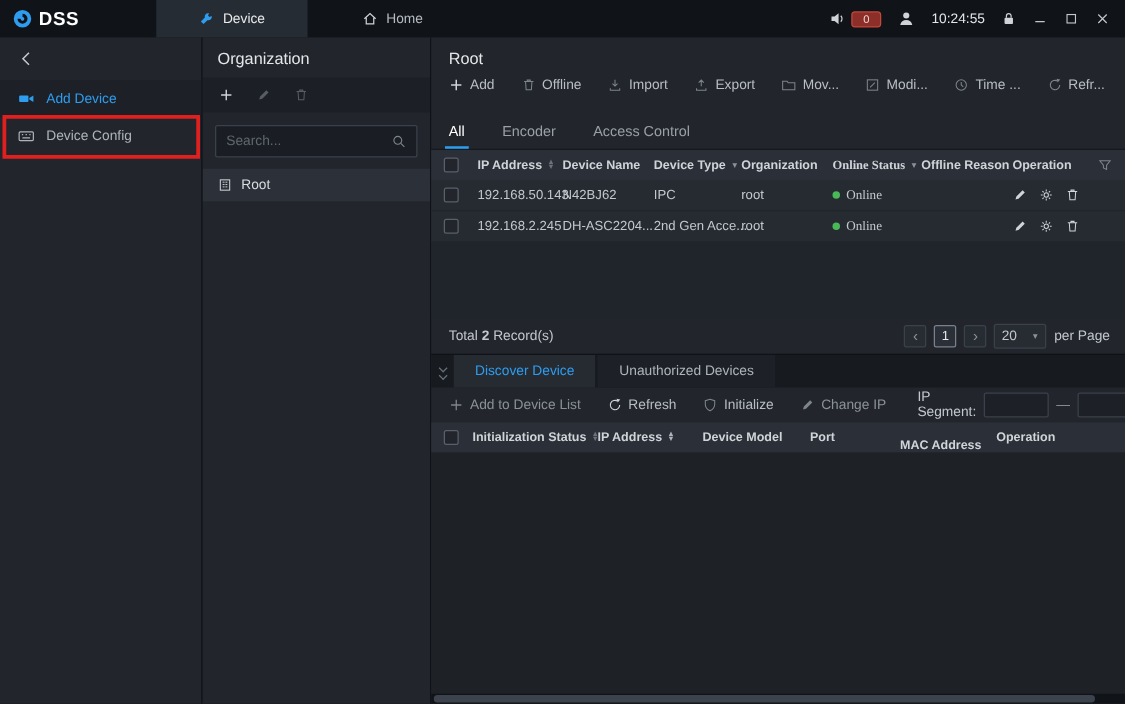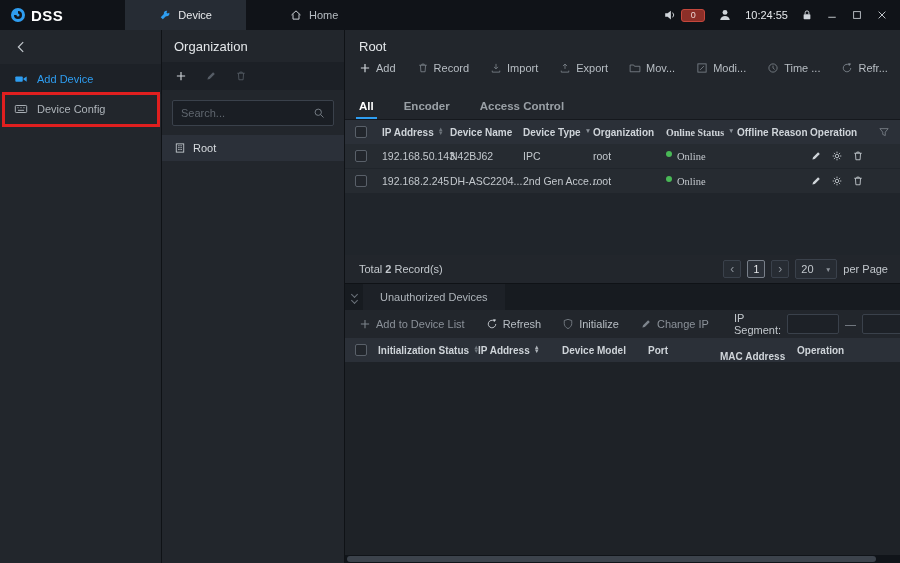--- a/index.html
+++ b/index.html
@@ -38,29 +38,29 @@
   .org-search input { flex:1; min-width:0; background:transparent; border:0; outline:0; color:#cdd2d8; font-size:11px; font-family:inherit; }
   .org-search input::placeholder { color:#5f666e; }
   .tree-node { height:26px; background:#2b3039; display:flex; align-items:center; gap:7px; padding:0 12px; color:#d7dbdf; cursor:pointer; flex:none; }
 
   
   .main { flex:1; display:flex; flex-direction:column; background:#22262c; min-width:0; }
   .main-header { height:32px; display:flex; align-items:center; padding:0 14px; font-size:13px; color:#e4e7ea; flex:none; }
   .dev-toolbar { height:30px; display:flex; align-items:flex-start; padding:0 12px 0 14px; flex:none; }
   .tb-btn { display:flex; align-items:center; gap:5px; color:#b8bec4; margin-right:21px; cursor:pointer; white-space:nowrap; }
 
-  .dev-tabs { height:28px; display:flex; align-items:flex-end; padding:0 14px; gap:30px; border-bottom:1px solid #15181d; flex:none;font-weight:bold; }
+  .dev-tabs { height:28px; display:flex; align-items:flex-end; padding:0 14px; gap:30px; border-bottom:1px solid #15181d; flex:none; }
   .dev-tab { padding-bottom:7px; color:#9aa0a6; font-size:11.5px; position:relative; cursor:pointer; white-space:nowrap; }
   .dev-tab.active { color:#ffffff; }
   .dev-tab.active::after { content:""; position:absolute; left:-3px; right:-3px; bottom:0; height:2px; background:#2e9df0; }
 
   .tbl-head { height:24px; background:#2b3038; display:flex; align-items:center; font-size:10px; color:#cfd4d9; font-weight:bold; flex:none; }
   .tbl-row { height:25px; display:flex; align-items:center; font-size:10.5px; color:#c3c8cd; background:#262b31; border-bottom:1px solid #20252b; flex:none; cursor:pointer; }
   .tbl-fill { height:61px; background:#20252b; flex:none; }
-  .cell { white-space:nowrap; display:flex; align-items:flex-start; }
+  .cell { white-space:nowrap; display:flex; align-items:center; }
   .c-cb { width:37px; padding-left:10px; } .c-ip { width:68px; } .c-name { width:73px; }
   .c-type { width:70px; } .c-org { width:73px; } .c-status { width:71px;font-family:Liberation Serif, serif; }
   .c-off { width:73px; } .c-op { width:68px; gap:9px; }
   .c-funnel { flex:1; justify-content:flex-end; padding-right:10px; }
   .cb { width:12px; height:12px; border:1px solid #596069; border-radius:2px; background:#22262c; cursor:pointer; flex:none; }
   .dot { width:6px; height:6px; border-radius:50%; background:#49b856; margin-right:5px; flex:none; }
   .sort { display:inline-flex; flex-direction:column; margin-left:4px; font-size:6px; line-height:4px; color:#6b727a; }
   .sort::before { content:"▲"; } .sort::after { content:"▼"; }
   .caret::after { content:"▼"; font-size:6.5px; color:#8b9199; margin-left:4px; }
   .op-ic { width:12px; height:12px; color:#cfd4d9; cursor:pointer; }
@@ -203,21 +203,21 @@
         <div class="tb-btn">
           <svg class="ic12 lit" viewBox="0 0 16 16">
               <path d="M8 2.5v11M2.5 8h11" stroke="currentColor" stroke-width="1.6"></path>
             </svg>
           <span>Add</span>
         </div>
         <div class="tb-btn">
           <svg class="ic12 dim" viewBox="0 0 16 16">
               <path d="M3 4.3h10M6.4 4.3V2.8h3.2v1.5M4.6 4.3l.6 8.7h5.6l.6-8.7" fill="none" stroke="currentColor" stroke-width="1.1"></path>
             </svg>
-          <span>Record</span>
+          <span>Offline</span>
         </div>
         <div class="tb-btn">
           <svg class="ic12 dim" viewBox="0 0 16 16">
               <path d="M8 2.5V9M5.3 6.5L8 9.2l2.7-2.7M3 11.5v2h10v-2" fill="none" stroke="currentColor" stroke-width="1.1"></path>
             </svg>
           <span>Import</span>
         </div>
         <div class="tb-btn">
           <svg class="ic12 dim" viewBox="0 0 16 16">
               <path d="M8 9.2V2.7M5.3 5.4L8 2.7l2.7 2.7M3 11.5v2h10v-2" fill="none" stroke="currentColor" stroke-width="1.1"></path>
@@ -363,20 +363,21 @@
           <span>per Page</span>
         </div>
       </div>
 
       <div class="bottom">
         <div class="bt-tabstrip">
           <div class="collapse-handle">
             <span class="chev"></span>
             <span class="chev"></span>
           </div>
+          <div class="bt-tab active">Discover Device</div>
           <div class="bt-tab">Unauthorized Devices</div>
         </div>
 
         <div class="disc-toolbar">
           <div class="tb-btn" style="color:#8b9199;">
             <svg class="ic12 dim" viewBox="0 0 16 16">
                 <path d="M8 2.5v11M2.5 8h11" stroke="currentColor" stroke-width="1.4"></path>
               </svg>
             <span>Add to Device List</span>
           </div>

